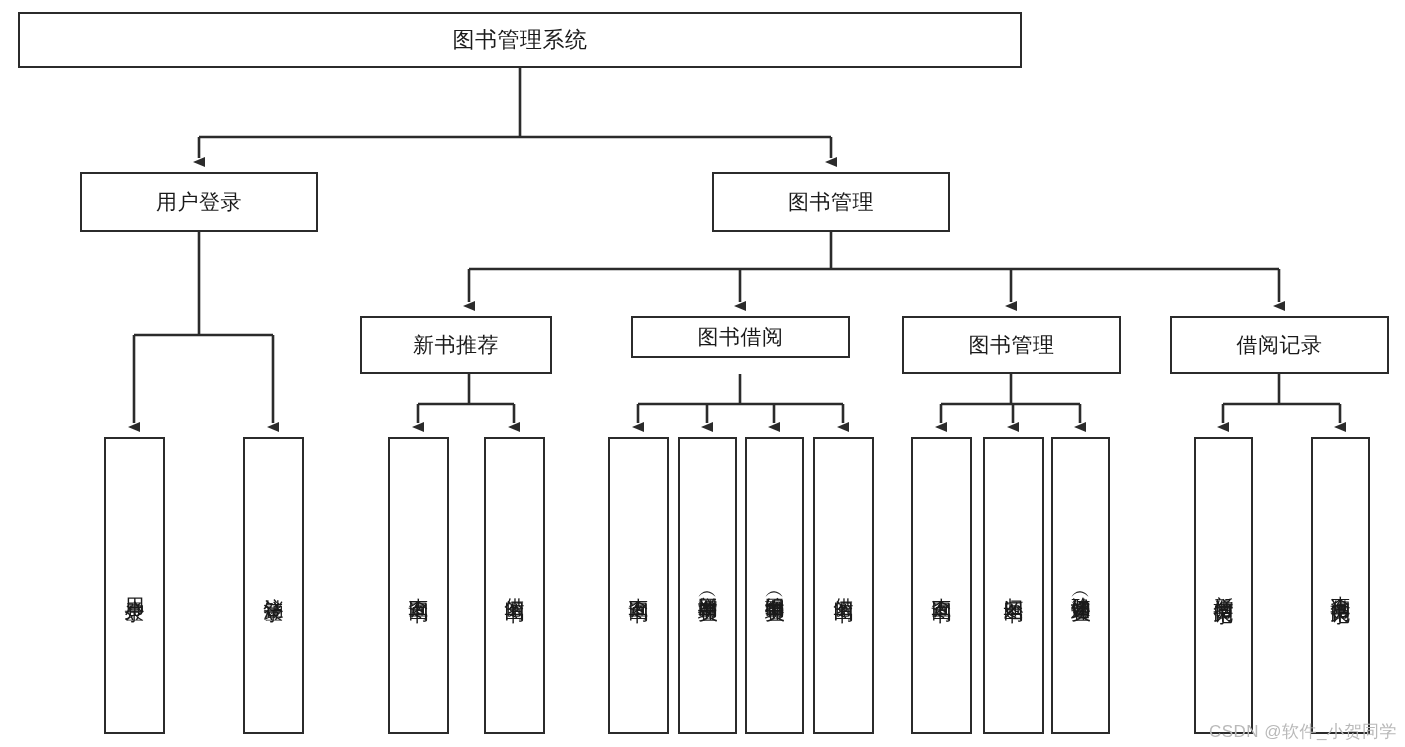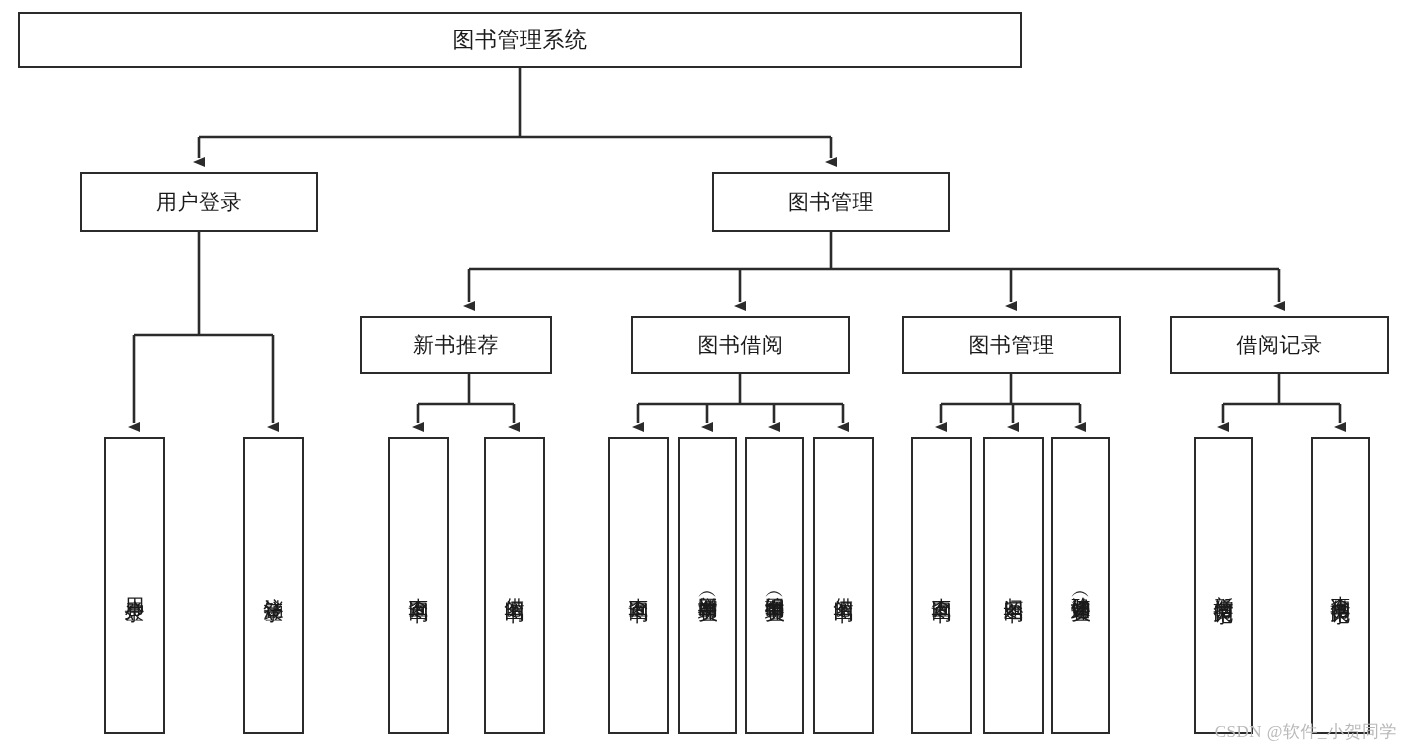--- a/index.html
+++ b/index.html
@@ -58,21 +58,21 @@
     font-size: 19.5px;
     letter-spacing: 1px;
     line-height: 1.4;
   }
   .watermark {
     position: absolute;
     right: 8px;
     bottom: 4px;
     font-size: 17px;
     color: #b9b9b9;
-    font-family: Liberation Serif, serif;
+    font-family: Liberation Sans, sans-serif;
     white-space: nowrap;
     letter-spacing: 0.5px;
   }
 </style>
 </head>
 <body>
 
 <div id="canvas">
 
   <svg id="wires" viewBox="0 0 1405 747" xmlns="http://www.w3.org/2000/svg">
@@ -124,21 +124,21 @@
       <path d="M1340,404 L1340,423" marker-end="url(#arrow)"></path>
     </g>
   </svg>
 
   <div class="node horiz root" style="left: 18px; top: 12px; width: 1004px; height: 56px;">图书管理系统</div>
 
   <div class="node horiz" style="left: 80px; top: 172px; width: 238px; height: 60px;">用户登录</div>
   <div class="node horiz" style="left: 712px; top: 172px; width: 238px; height: 60px;">图书管理</div>
 
   <div class="node horiz" style="left: 360px; top: 316px; width: 192px; height: 58px;">新书推荐</div>
-  <div class="node horiz" style="left: 631px; top: 316px; width: 219px; height: 58px;">图书借阅</div>
+  <div class="node horiz" style="left: 631px; top: 316px; width: 219px; height: 42px;">图书借阅</div>
   <div class="node horiz" style="left: 902px; top: 316px; width: 219px; height: 58px;">图书管理</div>
   <div class="node horiz" style="left: 1170px; top: 316px; width: 219px; height: 58px;">借阅记录</div>
 
   <div class="node vert" style="left: 104px; top: 437px; width: 61px; height: 297px;">用户登录</div>
   <div class="node vert" style="left: 243px; top: 437px; width: 61px; height: 297px;">注销登录</div>
   <div class="node vert" style="left: 388px; top: 437px; width: 61px; height: 297px;">查询图书</div>
   <div class="node vert" style="left: 484px; top: 437px; width: 61px; height: 297px;">借阅图书</div>
   <div class="node vert" style="left: 608px; top: 437px; width: 61px; height: 297px;">查询图书</div>
   <div class="node vert tall" style="left: 678px; top: 437px; width: 59px; height: 297px;">新增图书（管理员）</div>
   <div class="node vert tall" style="left: 745px; top: 437px; width: 59px; height: 297px;">编辑图书（管理员）</div>

